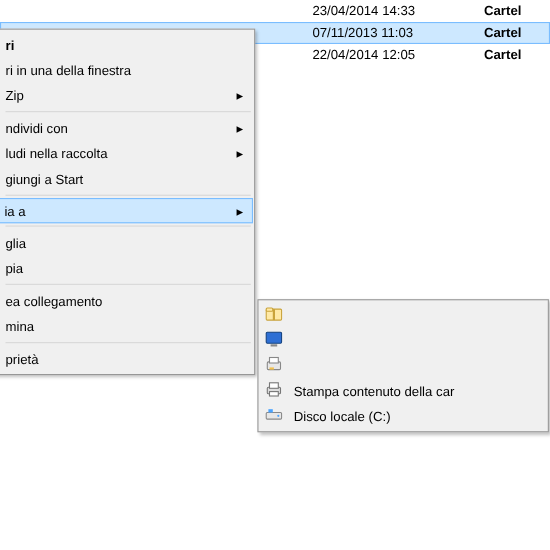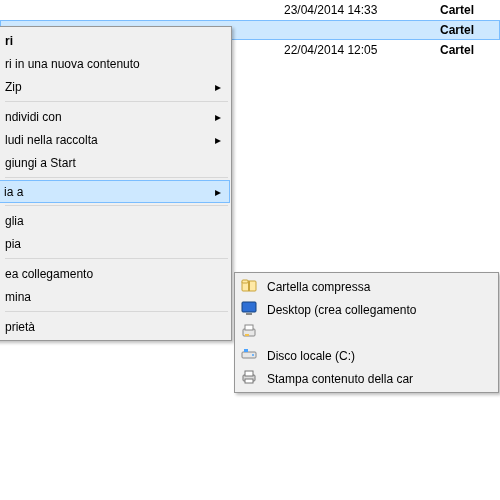--- a/index.html
+++ b/index.html
@@ -62,35 +62,36 @@
 </style>
 </head>
 <body>
 
 <div class="file-rows">
   <div class="file-row">
     <span class="cell-date">23/04/2014 14:33</span>
     <span class="cell-type">Cartel</span>
   </div>
   <div class="file-row selected">
+    <span class="cell-date">07/11/2013 11:03</span>
     <span class="cell-type">Cartel</span>
   </div>
   <div class="file-row">
     <span class="cell-date">22/04/2014 12:05</span>
     <span class="cell-type">Cartel</span>
   </div>
 </div>
 
 <div id="main-menu" class="menu">
 
   <div class="menu-item bold">
     <span>ri</span>
   </div>
   <div class="menu-item">
-    <span>ri in una nuova contenuto</span>
+    <span>ri in una della finestra</span>
   </div>
   <div class="menu-item">
     <span>Zip</span>
     <span class="arrow">▸</span>
   </div>
   <div class="menu-sep"></div>
   <div class="menu-item">
     <span>ndividi con</span>
     <span class="arrow">▸</span>
   </div>
@@ -130,59 +131,57 @@
   <div class="menu-iconcol"></div>
 
   <div class="menu-item">
     <span class="sub-icon">
       <svg class="ic" viewBox="0 0 16 16">
           <rect x="1" y="4" width="14" height="10" rx="1" fill="#ffe9a6" stroke="#c9a33b"></rect>
           <rect x="1" y="3" width="6" height="3" rx="1" fill="#ffe9a6" stroke="#c9a33b"></rect>
           <rect x="7" y="4" width="2" height="10" fill="#c9a33b"></rect>
         </svg>
     </span>
-    <span>Cartella compressa</span>
   </div>
 
   <div class="menu-item">
     <span class="sub-icon">
       <svg class="ic" viewBox="0 0 16 16">
           <rect x="1" y="2" width="14" height="10" rx="1" fill="#2e6fd4" stroke="#14427e"></rect>
           <rect x="5" y="13" width="6" height="2" fill="#888"></rect>
         </svg>
     </span>
-    <span>Desktop (crea collegamento</span>
   </div>
 
   <div class="menu-item">
     <span class="sub-icon">
       <svg class="ic" viewBox="0 0 16 16">
           <rect x="2" y="6" width="12" height="7" rx="1" fill="#e7e7e7" stroke="#888"></rect>
           <rect x="4" y="2" width="8" height="5" fill="#fff" stroke="#888"></rect>
           <rect x="4" y="11" width="4" height="2" fill="#f2c14e"></rect>
         </svg>
     </span>
   </div>
 
 
 
   <div class="menu-item">
     <span class="sub-icon">
       <svg class="ic" viewBox="0 0 16 16">
+          <rect x="2" y="6" width="12" height="6" rx="1" fill="#ddd" stroke="#777"></rect>
+          <rect x="4" y="2" width="8" height="5" fill="#fff" stroke="#777"></rect>
+          <rect x="4" y="10" width="8" height="4" fill="#fff" stroke="#777"></rect>
+        </svg>
+    </span>
+    <span>Stampa contenuto della car</span>
+  </div>
+
+  <div class="menu-item">
+    <span class="sub-icon">
+      <svg class="ic" viewBox="0 0 16 16">
           <rect x="1" y="6" width="14" height="6" rx="1" fill="#e7e7e7" stroke="#888"></rect>
           <circle cx="12" cy="9" r="1" fill="#4aa3ff"></circle>
           <rect x="3" y="3" width="4" height="3" fill="#4aa3ff"></rect>
         </svg>
     </span>
     <span>Disco locale (C:)</span>
   </div>
-
-  <div class="menu-item">
-    <span class="sub-icon">
-      <svg class="ic" viewBox="0 0 16 16">
-          <rect x="2" y="6" width="12" height="6" rx="1" fill="#ddd" stroke="#777"></rect>
-          <rect x="4" y="2" width="8" height="5" fill="#fff" stroke="#777"></rect>
-          <rect x="4" y="10" width="8" height="4" fill="#fff" stroke="#777"></rect>
-        </svg>
-    </span>
-    <span>Stampa contenuto della car</span>
-  </div>
 </div>
 
 </body></html>

